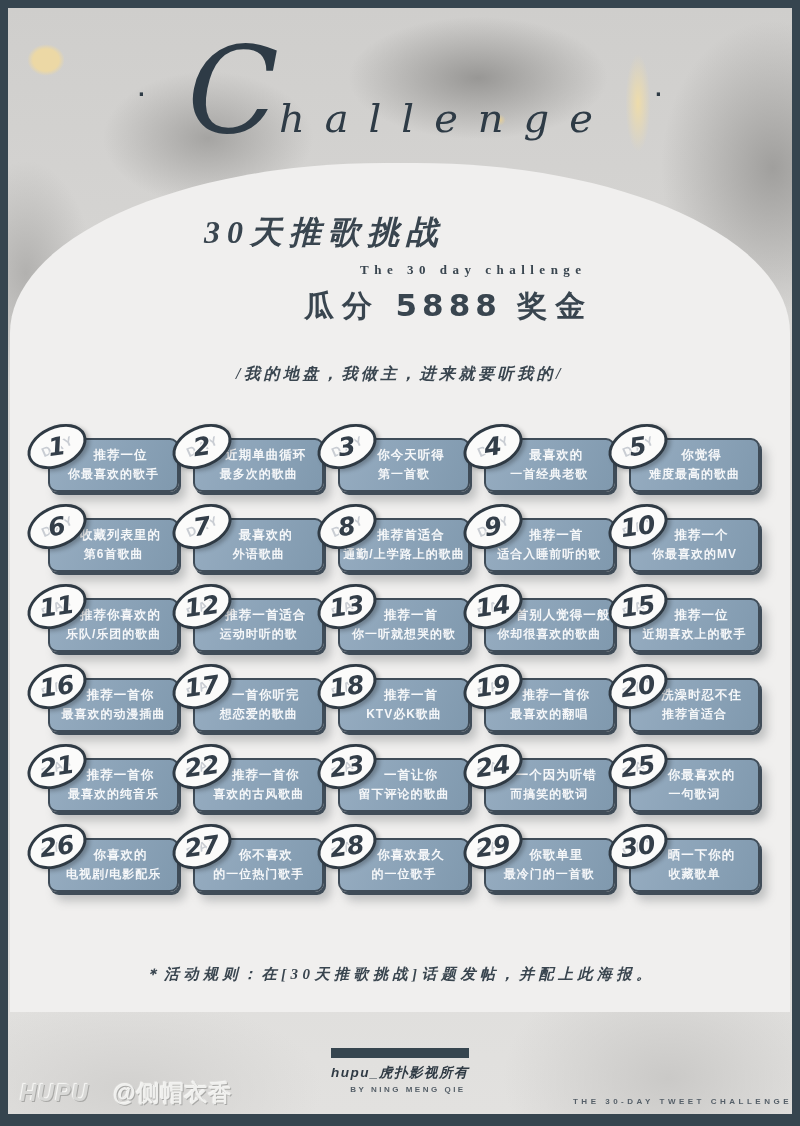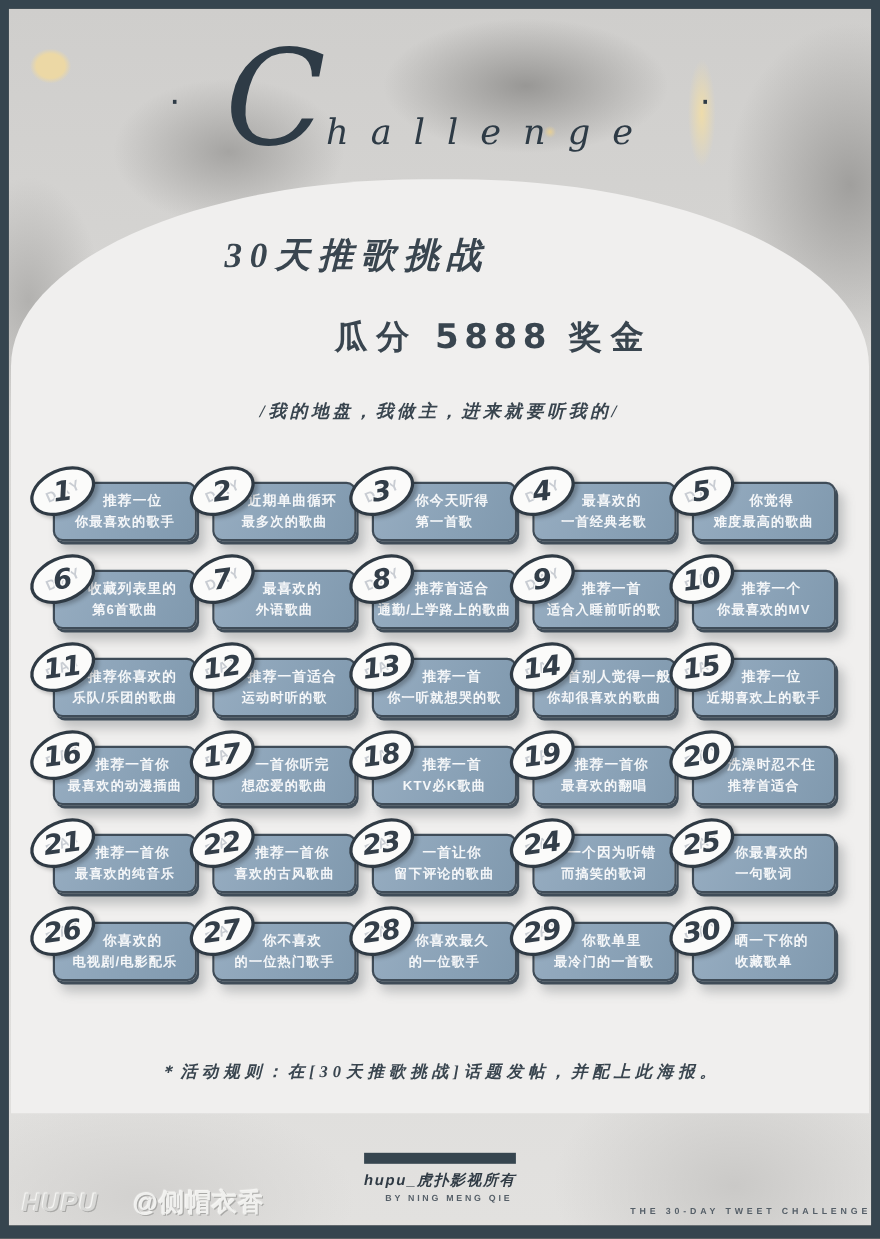--- a/index.html
+++ b/index.html
@@ -34,21 +34,21 @@
   }
   
   .header{
     position:absolute;top:18px;left:0;width:100%;
     display:flex;justify-content:center;align-items:center;gap:40px;
     color:#2e3b46;
   }
   .header .dot{font-size:34px;line-height:1;color:#2e3b46;}
   .script{font-family:"DejaVu Serif",serif;font-style:italic;display:flex;align-items:baseline;}
   .script .cap{font-size:120px;line-height:130px;}
-  .script .rest{font-size:32px;letter-spacing:20px;}
+  .script .rest{font-size:40px;letter-spacing:20px;}
   
   .abs{position:absolute;}
   .hero-title{top:203px;left:196px;font-family:"Liberation Serif",serif;font-size:32px;font-weight:700;letter-spacing:7px;color:#39454f;font-style:italic;}
   .hero-sub{top:254px;left:352px;font-family:"Liberation Serif",serif;font-size:13px;font-weight:700;letter-spacing:5.5px;color:#39454f;}
   .hero-prize{top:278px;left:296px;font-family:"Liberation Serif",serif;font-size:30px;font-weight:700;letter-spacing:8px;color:#39454f;}
   .hero-prize .amount{font-family:"DejaVu Sans",sans-serif;font-size:31px;font-weight:900;letter-spacing:5px;}
   .hero-slogan{top:356px;left:0;width:100%;text-align:center;font-family:"Liberation Serif",serif;font-style:italic;font-weight:700;font-size:16px;letter-spacing:3.5px;color:#39454f;}
   
   .grid{
     position:absolute;top:430px;left:40px;width:712px;
@@ -88,40 +88,41 @@
   
   .brand-bar{top:1040px;left:50%;transform:translateX(-50%);width:138px;height:10px;background:#36454f;}
   .brand-logo{top:1056px;left:0;width:100%;text-align:center;font-style:italic;font-weight:700;font-size:13.5px;letter-spacing:1.5px;color:#2f3a44;}
   .brand-by{top:1077px;left:8px;width:100%;text-align:center;font-size:8px;font-weight:700;letter-spacing:2.5px;color:#555f68;}
   .brand-tag{top:1089px;left:0;width:100%;text-align:right;font-size:8px;font-weight:700;letter-spacing:3.5px;color:#555f68;}
   
   .watermark{
     top:1070px;left:12px;font-size:23px;font-weight:900;letter-spacing:1px;
     color:#e9e9e7;text-shadow:1px 1px 0 #a9a9a7, -1px -1px 1px #f8f8f6;
   }
-  .wm-brand{font-style:italic;color:#d8d8d6;margin-right:8px;}
+  .wm-brand{font-style:italic;color:#d8d8d6;margin-right:0;}
   .wm-handle{color:#f0f0ee;margin-left:24px;}
 </style>
 </head>
 <body>
 
 <div class="page">
 
   <div class="dome"></div>
 
   <div class="header">
     <span class="dot">·</span>
     <span class="script">
       <span class="cap">C</span>
       <span class="rest">hallenge</span>
     </span>
     <span class="dot">·</span>
   </div>
 
   <div class="abs hero-title">30天推歌挑战</div>
+  <div class="abs hero-sub">The 30 day challenge</div>
   <div class="abs hero-prize">
     <span>瓜分</span>
     <span class="amount">5888</span>
     <span>奖金</span>
   </div>
   <div class="abs hero-slogan">/我的地盘，我做主，进来就要听我的/</div>
 
   <div class="grid">
 
   <div class="card">

